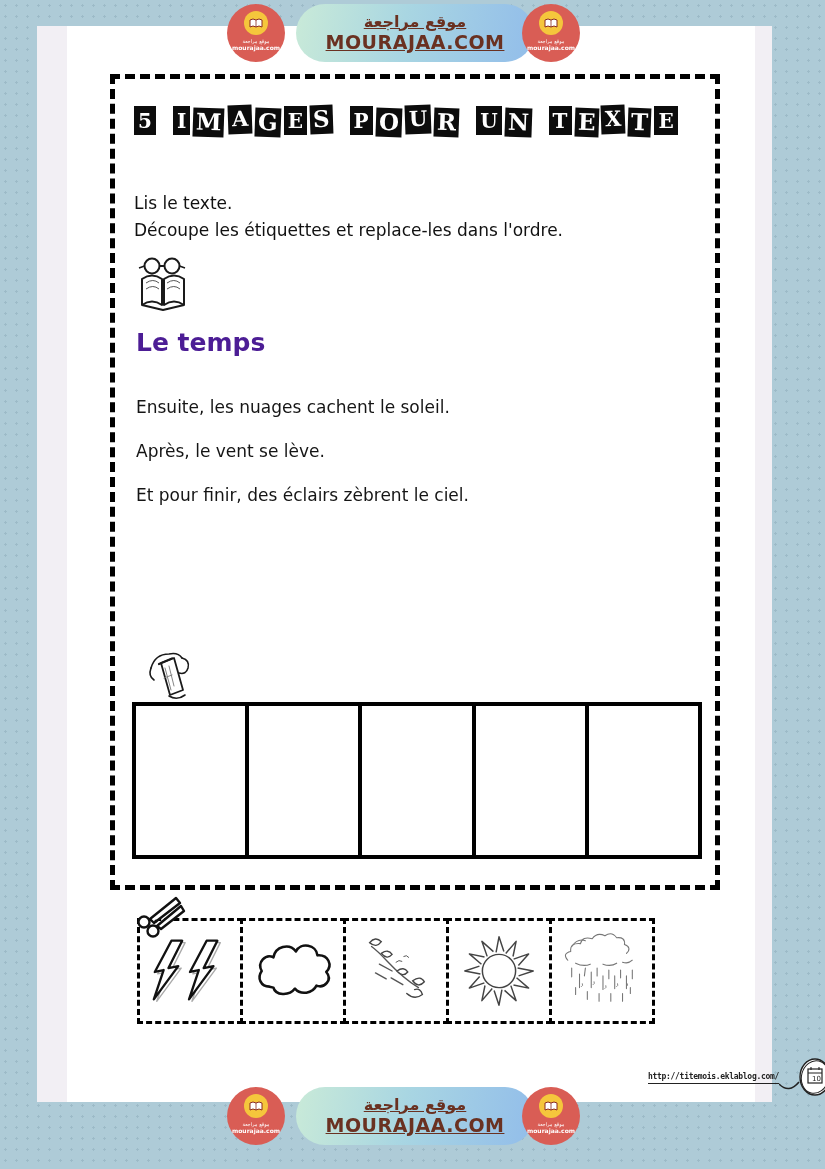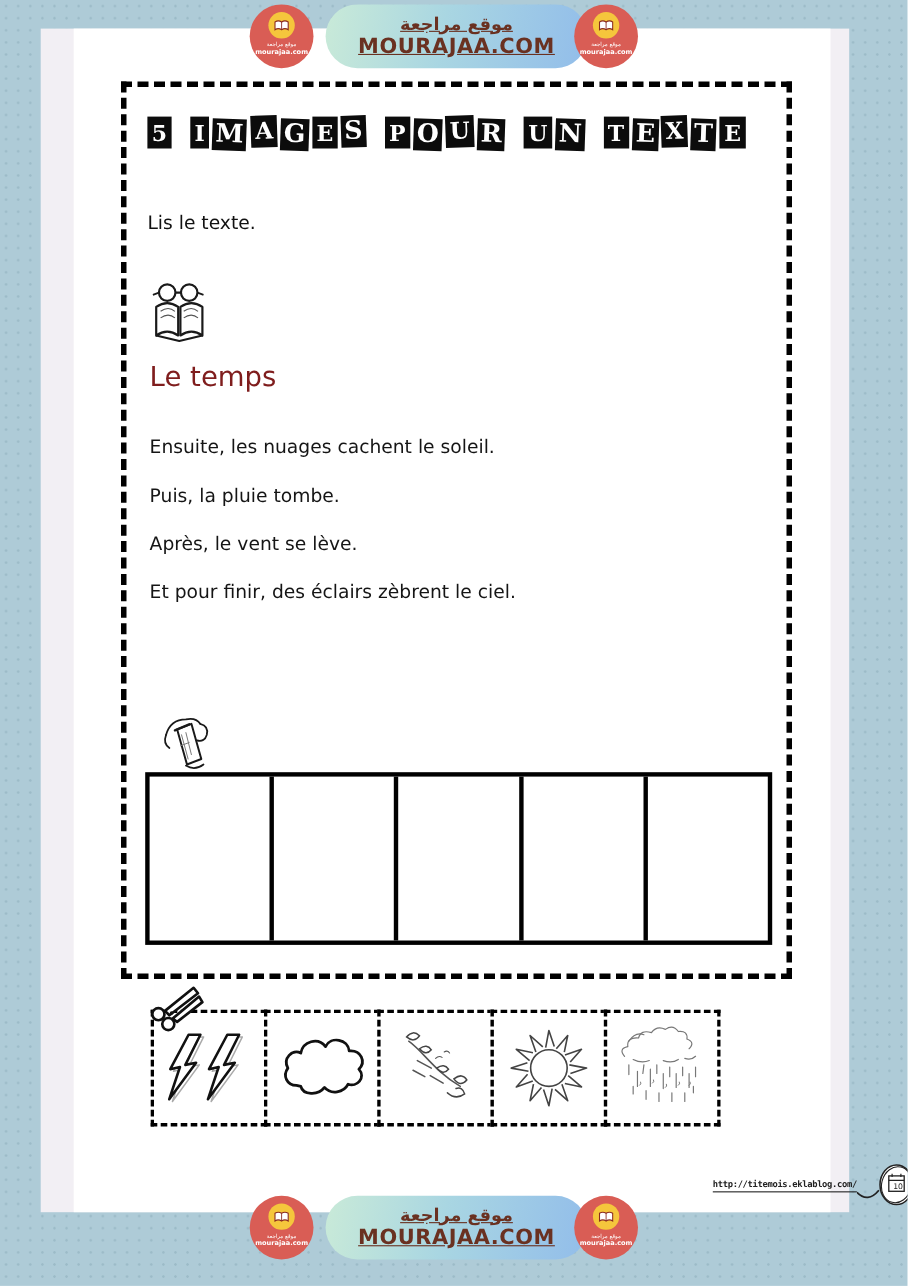--- a/index.html
+++ b/index.html
@@ -45,21 +45,21 @@
   .rl{
     display:inline-block;background:#0c0c0c;color:#fff;
     font-family:"DejaVu Serif",serif;font-weight:700;font-size:21px;
     padding:3px 4px 4px;line-height:1;
   }
   .rl:nth-child(2n){transform:rotate(2deg) translateY(2px);font-size:23px;padding:2px 3px 3px;}
   .rl:nth-child(3n){transform:rotate(-2deg) translateY(-1px);}
   .rl:nth-child(4n+1){font-size:20px;padding-top:5px;}
 
   .instructions{position:absolute;left:134px;top:190px;font-size:17px;font-weight:normal;color:#111;line-height:1.6;z-index:3;}
-  .heading{position:absolute;left:136px;top:328px;font-size:25px;font-weight:normal;color:#7f1d1d;z-index:3;}
+  .heading{position:absolute;left:136px;top:328px;font-size:25px;font-weight:bold;color:#4c1d95;z-index:3;}
   .story{position:absolute;left:136px;top:398px;z-index:3;}
   .story p{margin:0 0 26px;font-size:17px;color:#151515;line-height:18px;}
 
   .icon-abs{position:absolute;z-index:3;}
 
   
   .answer-boxes{
     position:absolute;left:132px;top:702px;width:570px;height:157px;
     display:flex;border:4px solid #000;box-sizing:border-box;background:#fff;z-index:3;
   }
@@ -143,40 +143,40 @@
       <span class="rl">T</span>
       <span class="rl">E</span>
       <span class="rl">X</span>
       <span class="rl">T</span>
       <span class="rl">E</span>
     </span>
   </div>
 
 <div class="instructions">
   <div>Lis le texte.</div>
+  <div>Découpe les étiquettes et replace-les dans l'ordre.</div>
 </div>
 
 <div class="icon-abs" style="left:134px;top:256px;">
   <svg width="58" height="56" viewBox="0 0 58 56" fill="none" stroke="#1a1a1a" stroke-width="2" stroke-linejoin="round">
     <circle cx="18" cy="10" r="7.5" fill="#fff"></circle>
     <circle cx="38" cy="10" r="7.5" fill="#fff"></circle>
     <path d="M25.5,10 L30.5,10"></path>
     <path d="M10.5,10 L5,12 M45.5,10 L51,12" stroke-width="1.6"></path>
     <path d="M8,23 Q18,16 28,23 L28,49 Q18,42 8,49 Z" fill="#fff"></path>
     <path d="M50,23 Q40,16 30,23 L30,49 Q40,42 50,49 Z" fill="#fff"></path>
     <path d="M8,49 L29,54 L50,49" fill="none"></path>
     <path d="M12,27 Q19,22 25,27 M12,33 Q19,28 25,33" stroke-width="1" stroke="#555"></path>
     <path d="M33,27 Q40,22 46,27 M33,33 Q40,28 46,33" stroke-width="1" stroke="#555"></path>
   </svg>
 </div>
 
 <div class="heading">Le temps</div>
 <div class="story">
   <p>Ensuite, les nuages cachent le soleil.</p>
-  <p>Puis, la pluie tombe.</p>
   <p>Après, le vent se lève.</p>
   <p>Et pour finir, des éclairs zèbrent le ciel.</p>
 </div>
 
 <div class="icon-abs" style="left:142px;top:648px;">
   <svg width="52" height="54" viewBox="0 0 52 54" fill="none" stroke="#1a1a1a" stroke-width="1.8" stroke-linejoin="round" stroke-linecap="round">
     <path d="M19,15 L32,10 L41,42 L28,47 Z" fill="#fff"></path>
     <path d="M17,16 L30,10.5" stroke-width="2.2"></path>
     <path d="M23,20 l6,22 M27,18 l5,20 M22,30 l8,-3" stroke-width="0.9" stroke="#777"></path>
     <path d="M9,20 Q13,6 27,6 Q36,4 40,10" stroke-width="1.6"></path>

